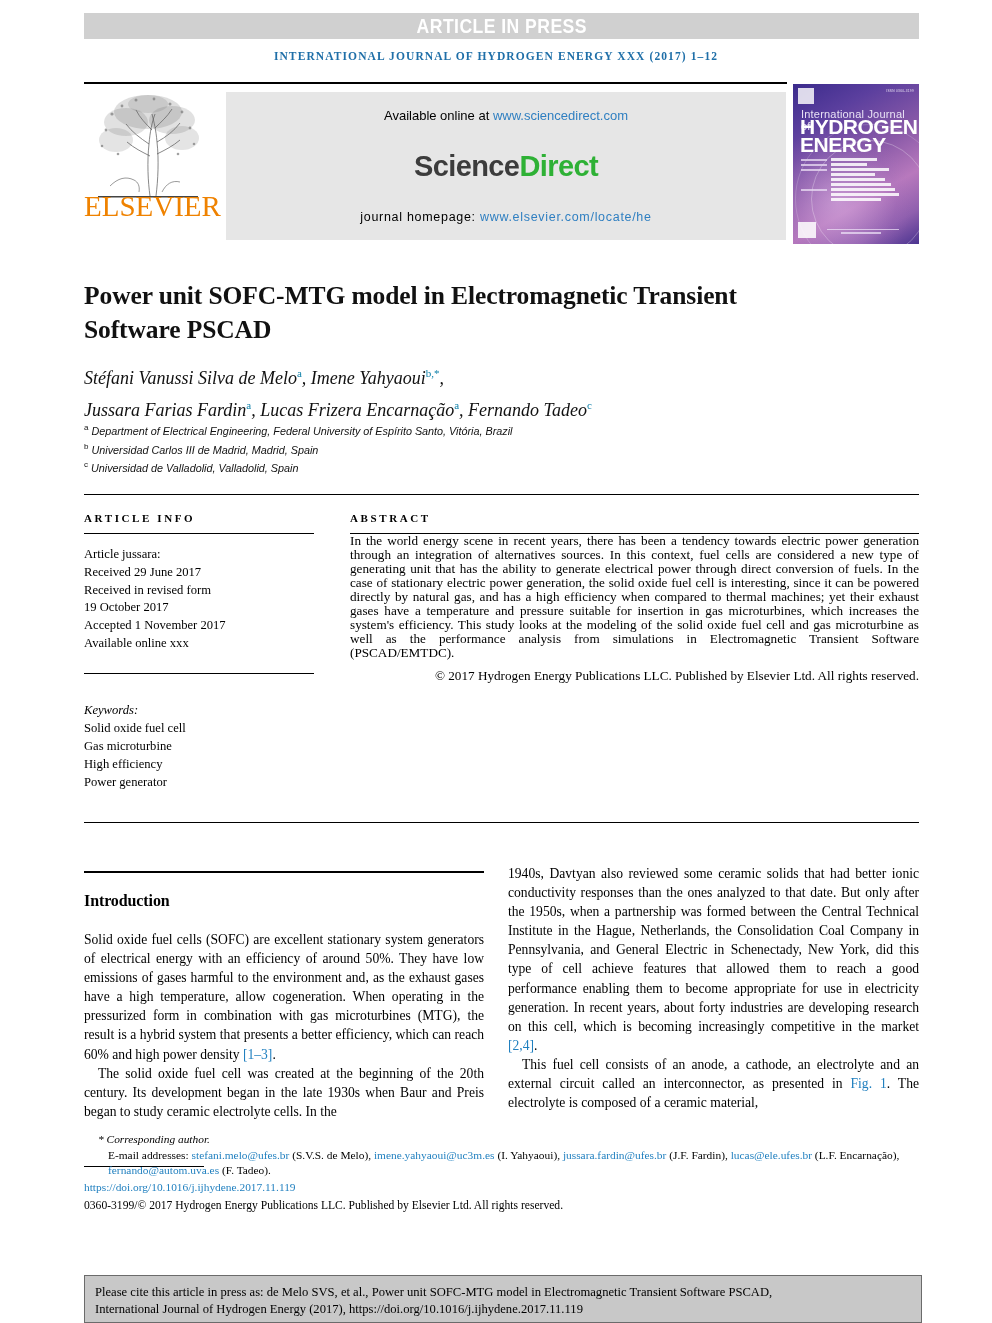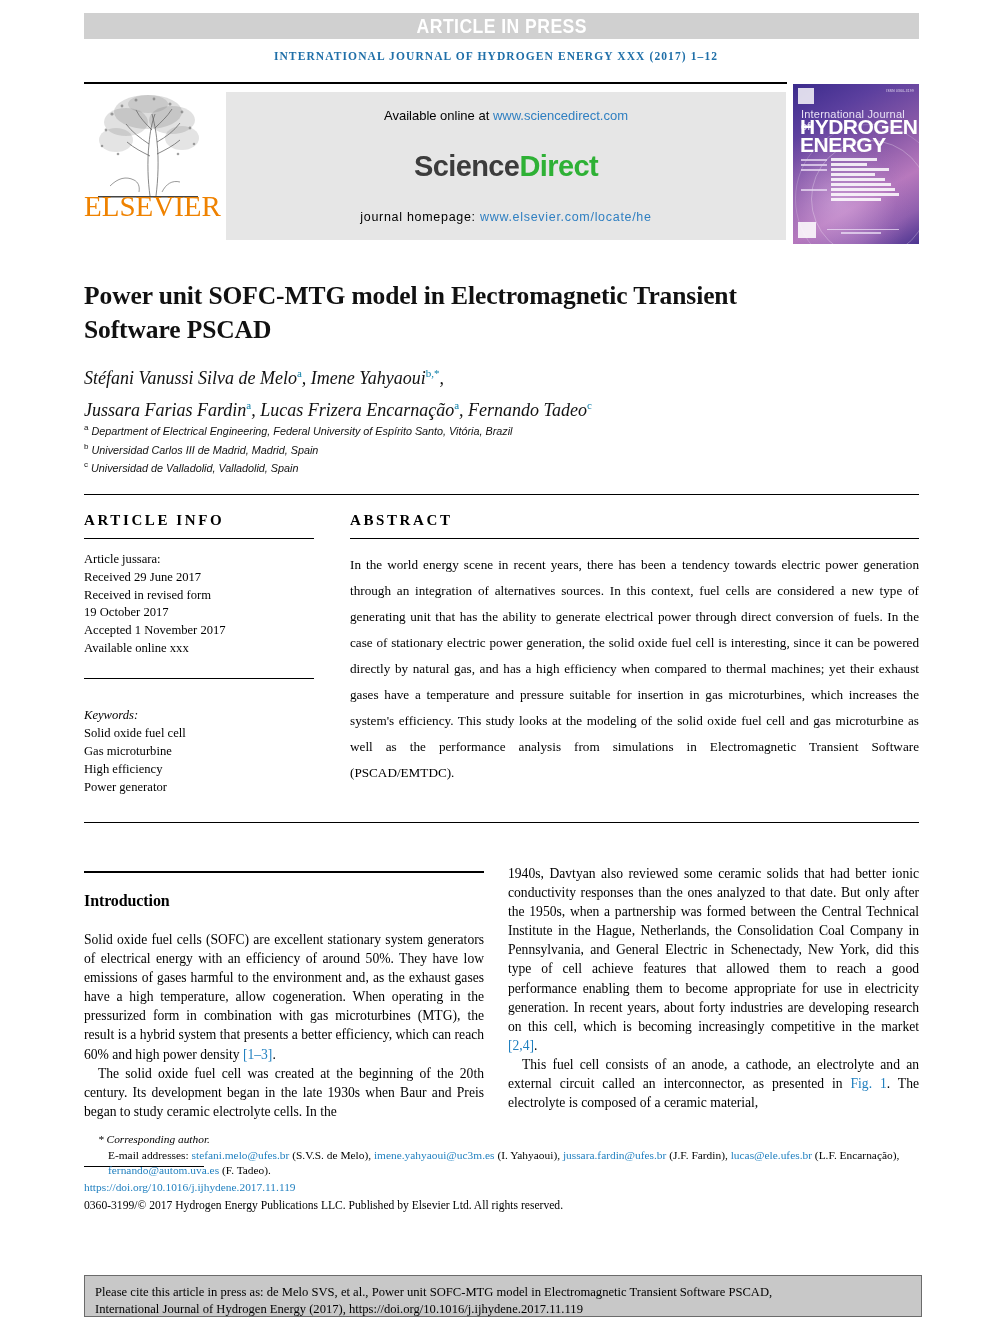--- a/index.html
+++ b/index.html
@@ -197,45 +197,45 @@
   }
   .block-rule-bottom {
     position:absolute; left:84px; top:822px; width:835px; height:1px; background:#000;
   }
   .infocol { position:absolute; left:84px; top:512px; width:230px; }
   .abscol  { position:absolute; left:350px; top:512px; width:569px; }
 
   .sec-label {
     font-family:"Liberation Serif", serif;
     font-weight:bold;
-    font-size:15px;
+    font-size:11px;
     letter-spacing:2.6px;
   }
   .thin-rule { height:1px; background:#000; margin-top:9px; }
 
   .hist {
     margin-top:12px;
     font-family:"Liberation Serif", serif;
     font-size:12.6px;
     line-height:17.8px;
   }
   .kw-rule { margin-top:20px; height:1.6px; background:#000; }
   .kw {
     margin-top:28px;
     font-family:"Liberation Serif", serif;
     font-size:12.6px;
     line-height:17.8px;
   }
   .kw .kw-head { font-style:italic; }
 
   .abstract-body {
-    margin-top:13px;
+    margin-top:0;
     font-family:"Liberation Serif", serif;
     font-size:13.2px;
-    line-height:26px;
+    line-height:14px;
     text-align:justify;
     color:#000;
   }
   .copyright {
     margin-top:7px;
     text-indent:12px;
     font-family:"Liberation Serif", serif;
     font-size:13.2px;
     line-height:18.8px;
     text-align:right;
@@ -278,21 +278,21 @@
     line-height:15.6px;
   }
   .footnote .corr { font-style:italic; padding-left:14px; }
   .footnote .emails { padding-left:24px; }
   .footnote .emails a, .footnote .doi { color:#1f7fbf; text-decoration:none; }
   .footnote .doi { display:block; margin-top:1px; }
   .footnote .issn { margin-top:3px; font-size:11.6px; }
 
   
   .citebox {
-    position:absolute; left:84px; top:1275px; width:838px; height:42px;
+    position:absolute; left:84px; top:1275px; width:838px; height:48px;
     background:#c8c8c8; border:1px solid #6b6b6b;
     padding:8px 10px 0 10px;
     font-family:"Liberation Serif", serif;
     font-size:12.6px;
     line-height:17px;
     color:#000;
   }
 </style>
 </head>
 <body>
@@ -461,20 +461,21 @@
       <div>Gas microturbine</div>
       <div>High efficiency</div>
       <div>Power generator</div>
     </div>
   </div>
 
   <div class="abscol">
     <div class="sec-label">ABSTRACT</div>
     <div class="thin-rule"></div>
     <div class="abstract-body">In the world energy scene in recent years, there has been a tendency towards electric power generation through an integration of alternatives sources. In this context, fuel cells are considered a new type of generating unit that has the ability to generate electrical power through direct conversion of fuels. In the case of stationary electric power generation, the solid oxide fuel cell is interesting, since it can be powered directly by natural gas, and has a high efficiency when compared to thermal machines; yet their exhaust gases have a temperature and pressure suitable for insertion in gas microturbines, which increases the system's efficiency. This study looks at the modeling of the solid oxide fuel cell and gas microturbine as well as the performance analysis from simulations in Electromagnetic Transient Software (PSCAD/EMTDC).</div>
+    <div class="copyright">© 2017 Hydrogen Energy Publications LLC. Published by Elsevier Ltd. All rights reserved.</div>
   </div>
 
   <div class="block-rule-bottom"></div>
 
   <div class="body-rule"></div>
 
   <div class="col-left">
     <div class="h1-section">Introduction</div>
     <p class="para"><span>Solid oxide fuel cells (SOFC) are excellent stationary system generators of electrical energy with an efficiency of around 50%. They have low emissions of gases harmful to the environment and, as the exhaust gases have a high temperature, allow cogeneration. When operating in the pressurized form in combination with gas microturbines (MTG), the result is a hybrid system that presents a better efficiency, which can reach 60% and high power density </span><span class="lnk">[1–3]</span><span>.</span></p>
     <p class="para">The solid oxide fuel cell was created at the beginning of the 20th century. Its development began in the late 1930s when Baur and Preis began to study ceramic electrolyte cells. In the</p>

